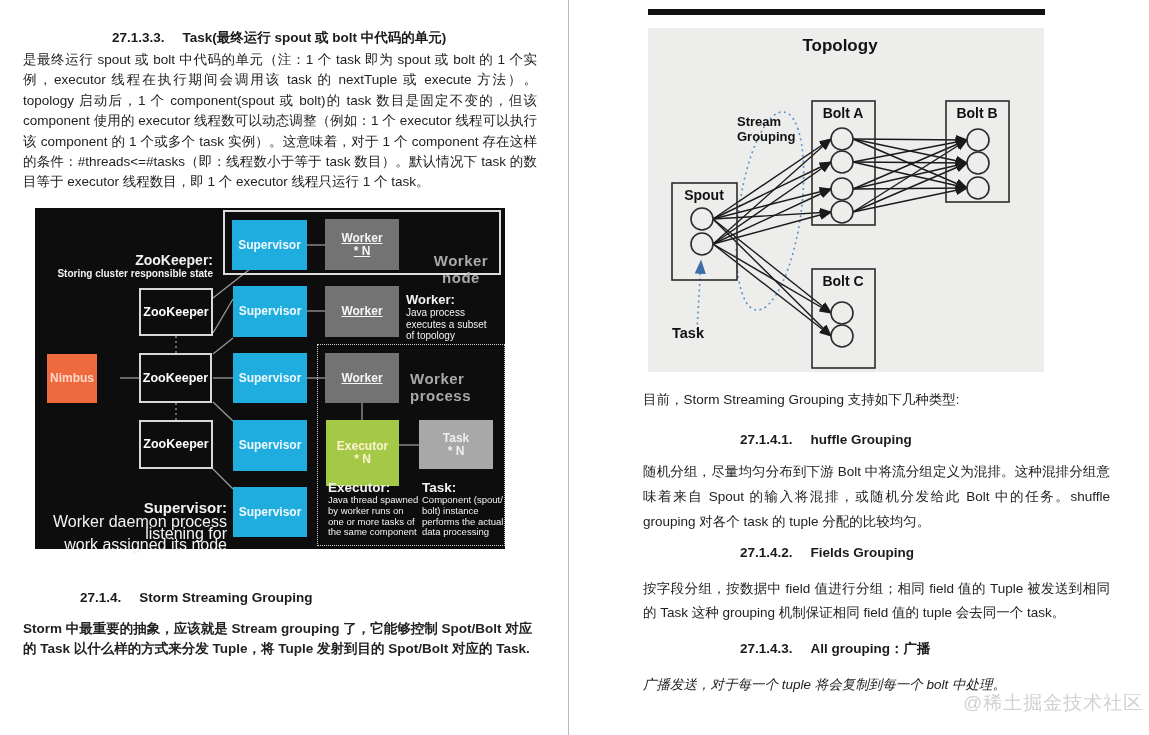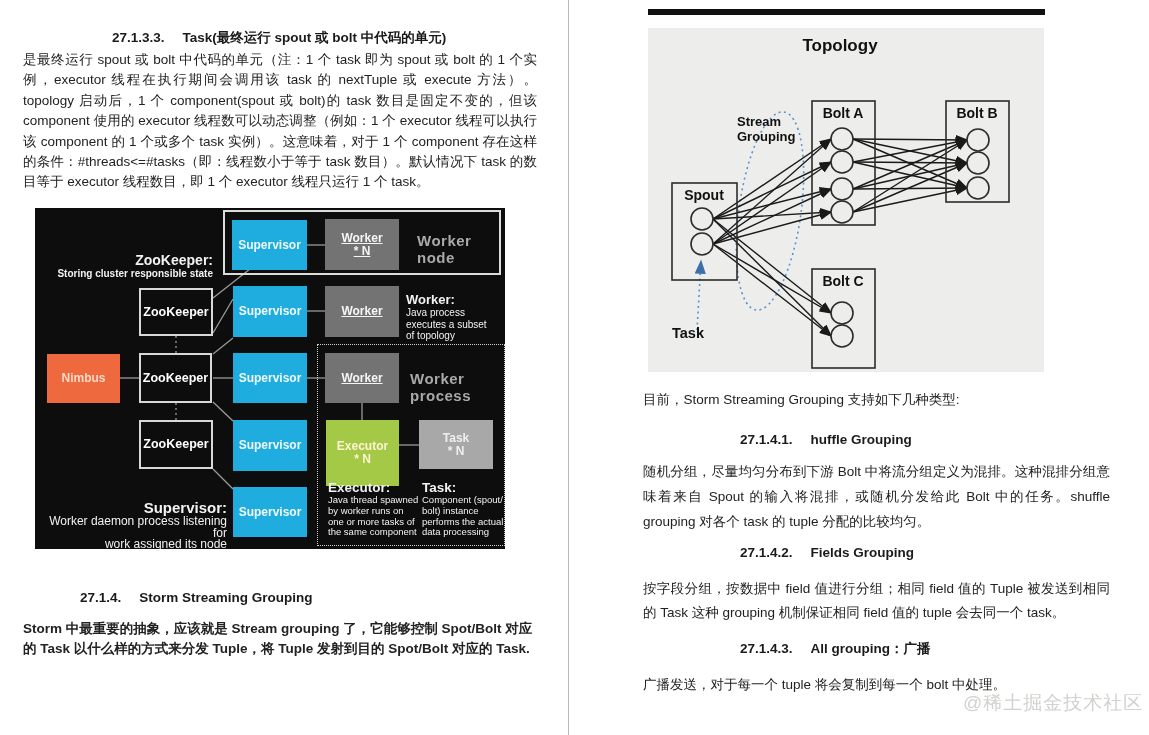--- a/index.html
+++ b/index.html
@@ -16,21 +16,21 @@
   .para{position:absolute;font-size:13.5px;line-height:20.4px;text-align:justify;color:#222;}
   .p1{left:23px;top:50px;width:514px;}
   .p2{left:23px;top:619px;width:512px;text-align:left;font-weight:bold;}
   .r-intro{position:absolute;left:643px;top:391px;font-size:13.5px;color:#222;}
   .rh1{left:740px;top:432px;}
   .rh2{left:740px;top:545px;}
   .rh3{left:740px;top:640px;}
   .rp{position:absolute;left:643px;width:467px;font-size:13.5px;line-height:25px;text-align:justify;color:#222;}
   .rp1{top:459px;}
   .rp2{top:577px;line-height:24px;}
-  .rp3{top:672px;}
+  .rp3{top:672px;font-style:italic;}
   .watermark{position:absolute;left:963px;top:690px;font-size:19px;color:#d2d1ce;letter-spacing:1px;}
 
   
   .storm{position:absolute;left:35px;top:208px;width:470px;height:341px;background:#0d0d0d;}
   .storm svg.lines{position:absolute;left:0;top:0;}
   .sframe{position:absolute;box-sizing:border-box;}
   .wn-frame{left:188px;top:2px;width:278px;height:65px;border:2px solid #dcdcdc;}
   .wp-frame{left:282px;top:136px;width:188px;height:202px;border:1px dotted #cfcfcf;}
   .sbox{position:absolute;display:flex;flex-direction:column;align-items:center;justify-content:center;
         font-size:12px;font-weight:bold;color:rgba(255,255,255,.93);text-align:center;line-height:13px;
@@ -39,47 +39,47 @@
   .purple{background:#737373;text-decoration:underline;}
   .orange{background:#ee6a3e;color:#ffd9c8;}
   .green{background:#a4c946;color:#fdf3cf;}
   .grayb{background:#a8a8a8;color:#efefef;}
   .zk{background:#0d0d0d;border:2px solid #d8d8d8;color:#fff;font-size:12.5px;}
   .sup1{left:197px;top:12px;width:75px;height:50px;}
   .w1{left:290px;top:11px;width:74px;height:51px;}
   .zk1{left:104px;top:80px;width:74px;height:48px;}
   .sup2{left:198px;top:78px;width:74px;height:51px;}
   .w2{left:290px;top:78px;width:74px;height:51px;}
-  .nim{left:12px;top:146px;width:73px;height:49px;}
+  .nim{left:12px;top:146px;width:50px;height:49px;}
   .zk2{left:104px;top:145px;width:73px;height:50px;}
   .sup3{left:198px;top:145px;width:74px;height:50px;}
   .w3{left:290px;top:145px;width:74px;height:50px;}
   .zk3{left:104px;top:212px;width:74px;height:49px;}
   .sup4{left:198px;top:212px;width:74px;height:51px;}
   .exe{left:291px;top:212px;width:73px;height:66px;}
   .tsk{left:384px;top:212px;width:74px;height:49px;}
   .sup5{left:198px;top:279px;width:74px;height:50px;}
   .ann{position:absolute;color:#f2f2f2;}
   .ann .t{font-weight:bold;}
   .gray-label{position:absolute;color:#a9a9a9;font-size:15px;font-weight:bold;letter-spacing:.5px;}
-  .lbl-wn{left:382px;top:24px;}
+  .lbl-wn{left:382px;top:44px;text-align:center;}
   .lbl-wp{left:375px;top:162px;}
   .ann-zk{left:0;top:44px;width:178px;text-align:right;}
   .ann-zk .t{font-size:14px;}
   .ann-zk .d{font-size:10px;font-weight:bold;}
   .ann-worker{left:371px;top:84px;}
   .ann-worker .t{font-size:13px;}
   .ann-worker .d{font-size:10px;line-height:11.5px;}
   .ann-nimbus{left:0;top:208px;}
   .ann-nimbus .t{font-size:13.5px;}
   .ann-nimbus .d{font-size:10.5px;line-height:11.5px;}
   .ann-nimbus .b{font-size:9px;line-height:10px;padding-left:6px;}
   .ann-sup{left:0;top:291px;width:192px;text-align:right;}
   .ann-sup .t{font-size:15px;}
-  .ann-sup .d{font-size:12px;line-height:11.5px;}
+  .ann-sup .d{font-size:16px;line-height:11.5px;}
   .ann-exe{left:293px;top:272px;}
   .ann-tsk{left:387px;top:272px;}
   .ann-exe .t,.ann-tsk .t{font-size:13.5px;}
   .ann-exe .d,.ann-tsk .d{font-size:9.5px;line-height:10.8px;}
 
   
   .topo-bar{position:absolute;left:648px;top:9px;width:397px;height:6px;background:#111;}
   .topo{position:absolute;left:648px;top:28px;width:396px;height:344px;background:#ededec;}
   .topo text{font-family:"Liberation Sans","DejaVu Sans",sans-serif;fill:#111;font-weight:bold;}
 </style>

